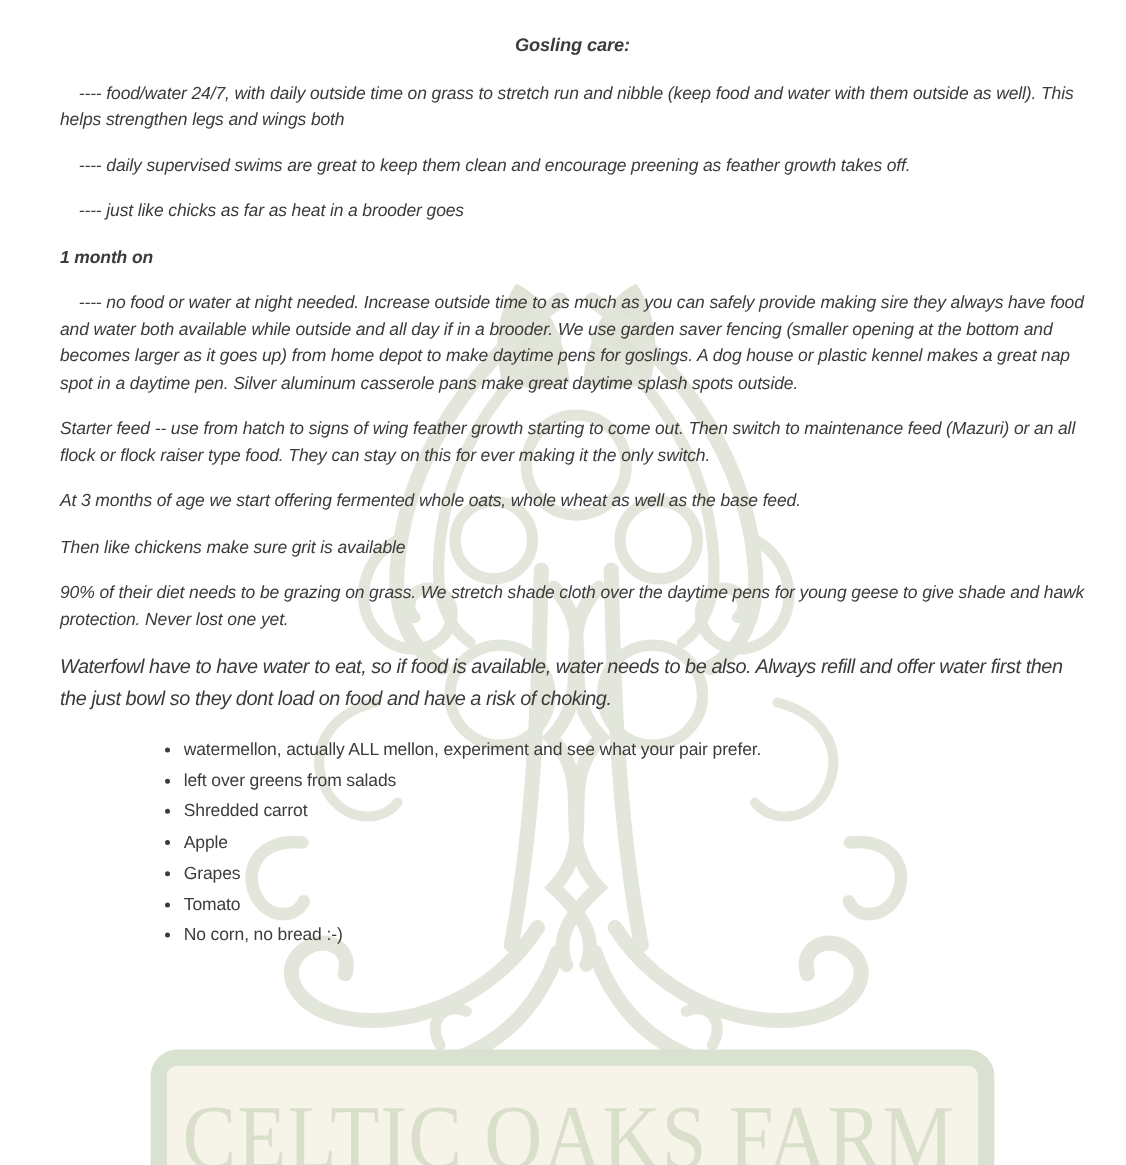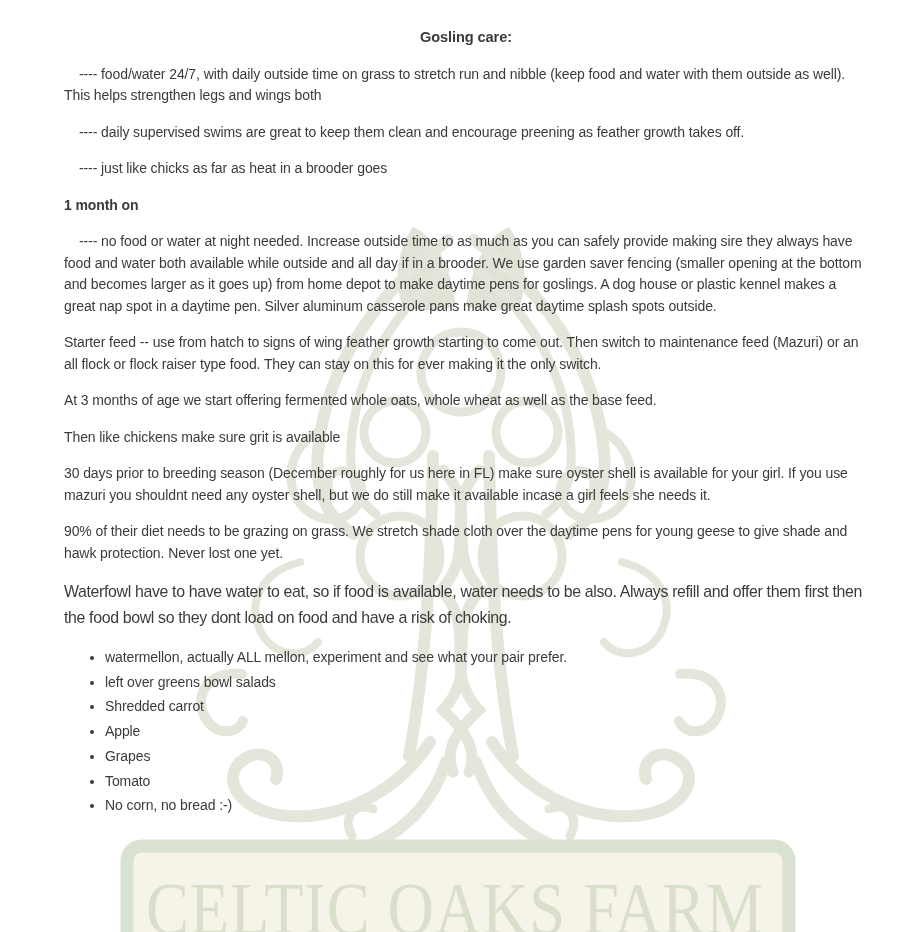--- a/index.html
+++ b/index.html
@@ -21,30 +21,31 @@
     font-family: "Liberation Serif", serif;
     font-size: 73px;
     letter-spacing: 1px;
   }
   .doc {
     position: absolute; left: 48px; top: 27px; width: 820px; z-index: 1;
     font-size: 14px; line-height: 21.5px;
     letter-spacing: -0.1px;
     color: #3b3b3b;
   }
-  .doc p { margin: 0 0 15px 16px; }
+  .doc p { margin: 0 0 15px 0; font-style: italic; }
   .title { text-align: center; font-weight: bold; font-size: 14.6px; }
   .hdg { font-weight: bold; }
   .dash { text-indent: 15px; }
   .big { font-size: 15.9px; line-height: 25.5px; letter-spacing: -0.35px; }
   ul.treats {
     margin: 6px 0 0 0; padding-left: 57px;
   }
   ul.treats li {
     line-height: 24.7px;
+    margin-left: 42px;
   }
 </style>
 </head>
 <body>
 
 <svg class="watermark" width="901" height="932" viewBox="0 0 901 932" aria-hidden="true">
   <g>
 
     <path class="petal" d="M456,306 C449,258 433,236 413,227 C399,247 393,275 402,306 C418,312 441,312 456,306 Z"></path>
     <path class="petal" d="M466,306 C473,258 489,236 509,227 C523,247 529,275 520,306 C504,312 481,312 466,306 Z"></path>
@@ -104,26 +105,25 @@
 
   <p class="dash">---- food/water 24/7, with daily outside time on grass to stretch run and nibble (keep food and water with them outside as well). This helps strengthen legs and wings both</p>
   <p class="dash">---- daily supervised swims are great to keep them clean and encourage preening as feather growth takes off.</p>
   <p class="dash">---- just like chicks as far as heat in a brooder goes</p>
 
   <p class="hdg">1 month on</p>
   <p class="dash">---- no food or water at night needed. Increase outside time to as much as you can safely provide making sire they always have food and water both available while outside and all day if in a brooder. We use garden saver fencing (smaller opening at the bottom and becomes larger as it goes up) from home depot to make daytime pens for goslings. A dog house or plastic kennel makes a great nap spot in a daytime pen. Silver aluminum casserole pans make great daytime splash spots outside.</p>
   <p>Starter feed -- use from hatch to signs of wing feather growth starting to come out. Then switch to maintenance feed (Mazuri) or an all flock or flock raiser type food. They can stay on this for ever making it the only switch.</p>
   <p>At 3 months of age we start offering fermented whole oats, whole wheat as well as the base feed.</p>
   <p>Then like chickens make sure grit is available</p>
-  <p>30 days prior to breeding season (December roughly for us here in FL) make sure oyster shell is available for your girl. If you use mazuri you shouldnt need any oyster shell, but we do still make it available incase a girl feels she needs it.</p>
   <p>90% of their diet needs to be grazing on grass. We stretch shade cloth over the daytime pens for young geese to give shade and hawk protection. Never lost one yet.</p>
-  <p class="big">Waterfowl have to have water to eat, so if food is available, water needs to be also. Always refill and offer them first then the food bowl so they dont load on food and have a risk of choking.</p>
+  <p class="big">Waterfowl have to have water to eat, so if food is available, water needs to be also. Always refill and offer water first then the just bowl so they dont load on food and have a risk of choking.</p>
 
   <ul class="treats">
     <li>watermellon, actually ALL mellon, experiment and see what your pair prefer.</li>
-    <li>left over greens bowl salads</li>
+    <li>left over greens from salads</li>
     <li>Shredded carrot</li>
     <li>Apple</li>
     <li>Grapes</li>
     <li>Tomato</li>
     <li>No corn, no bread :-)</li>
   </ul>
 </div>
 
 </body></html>

